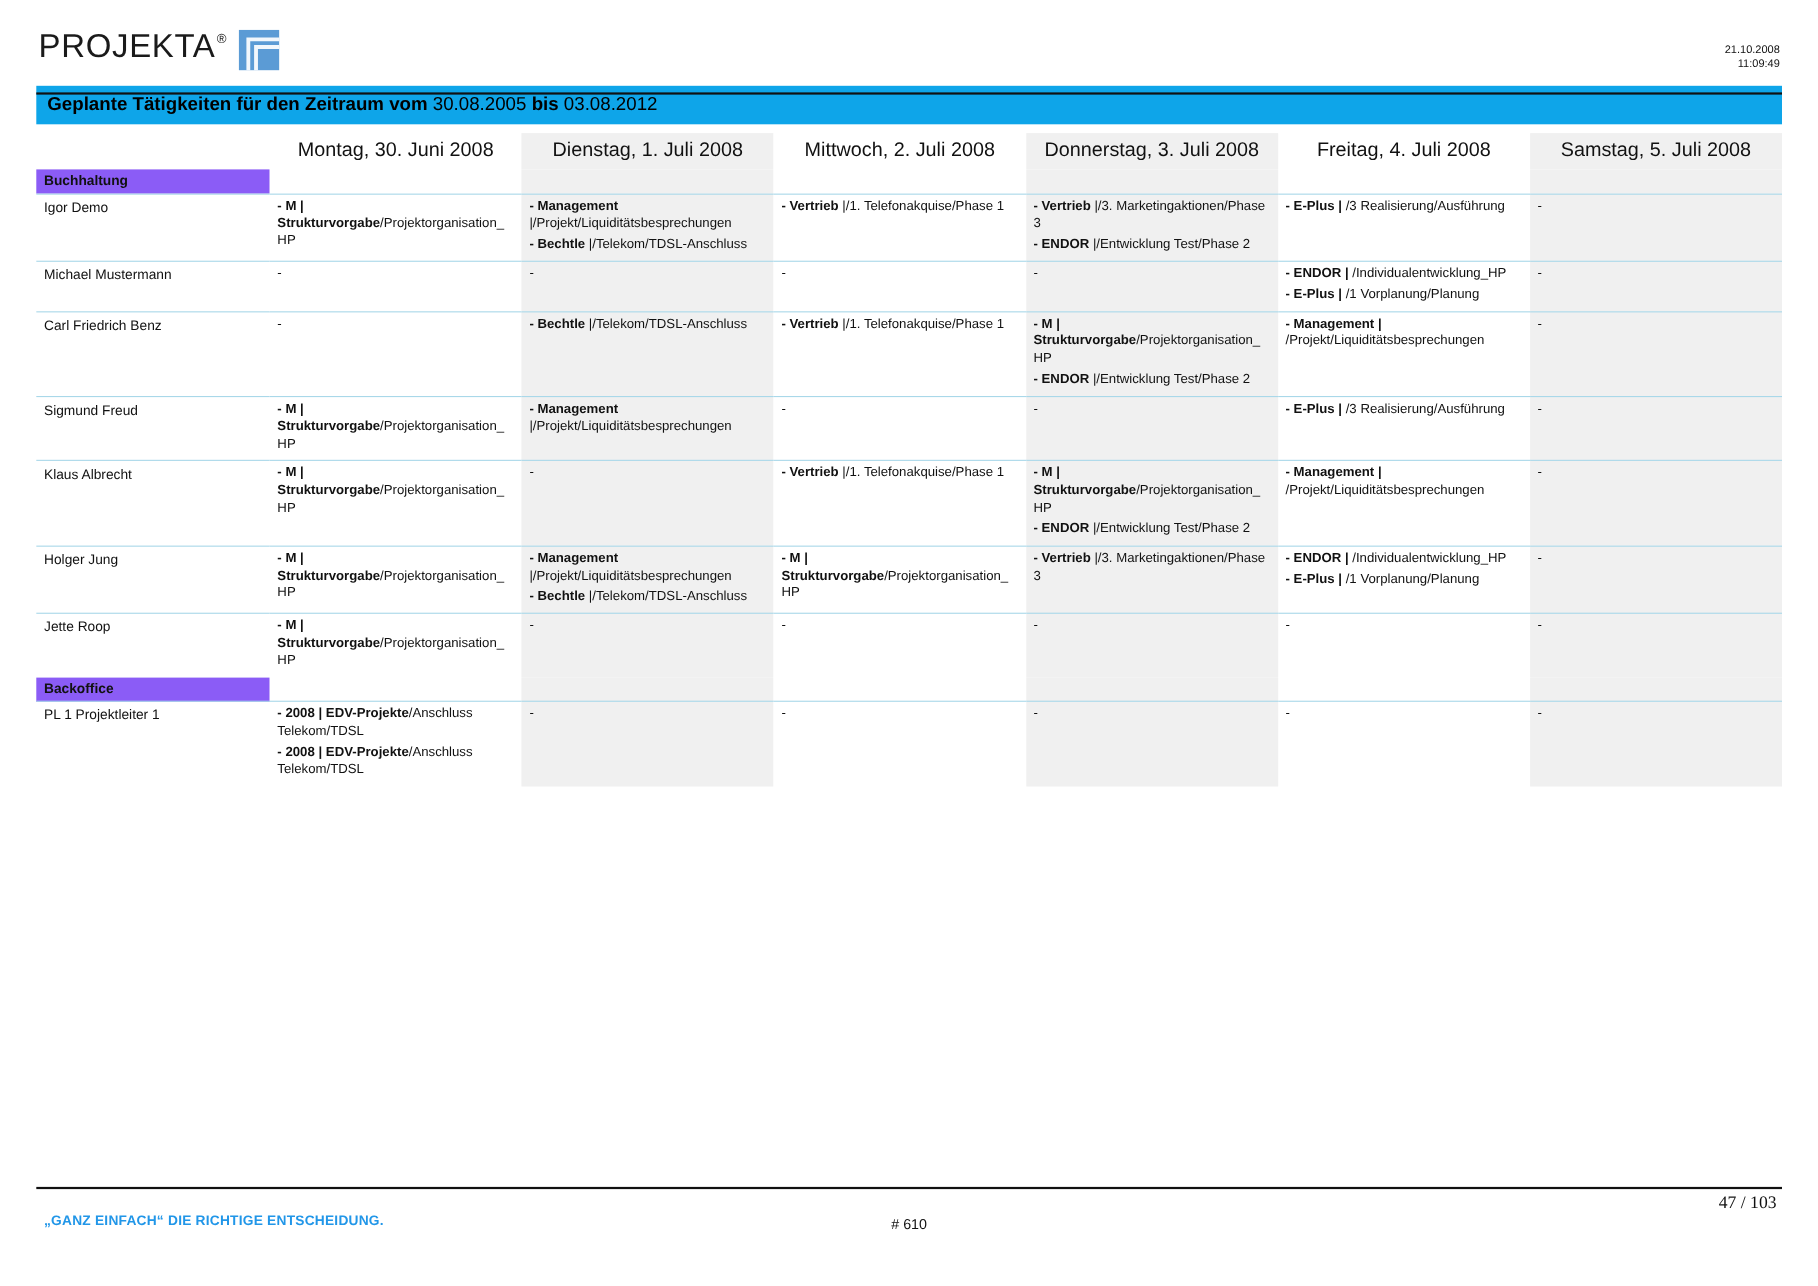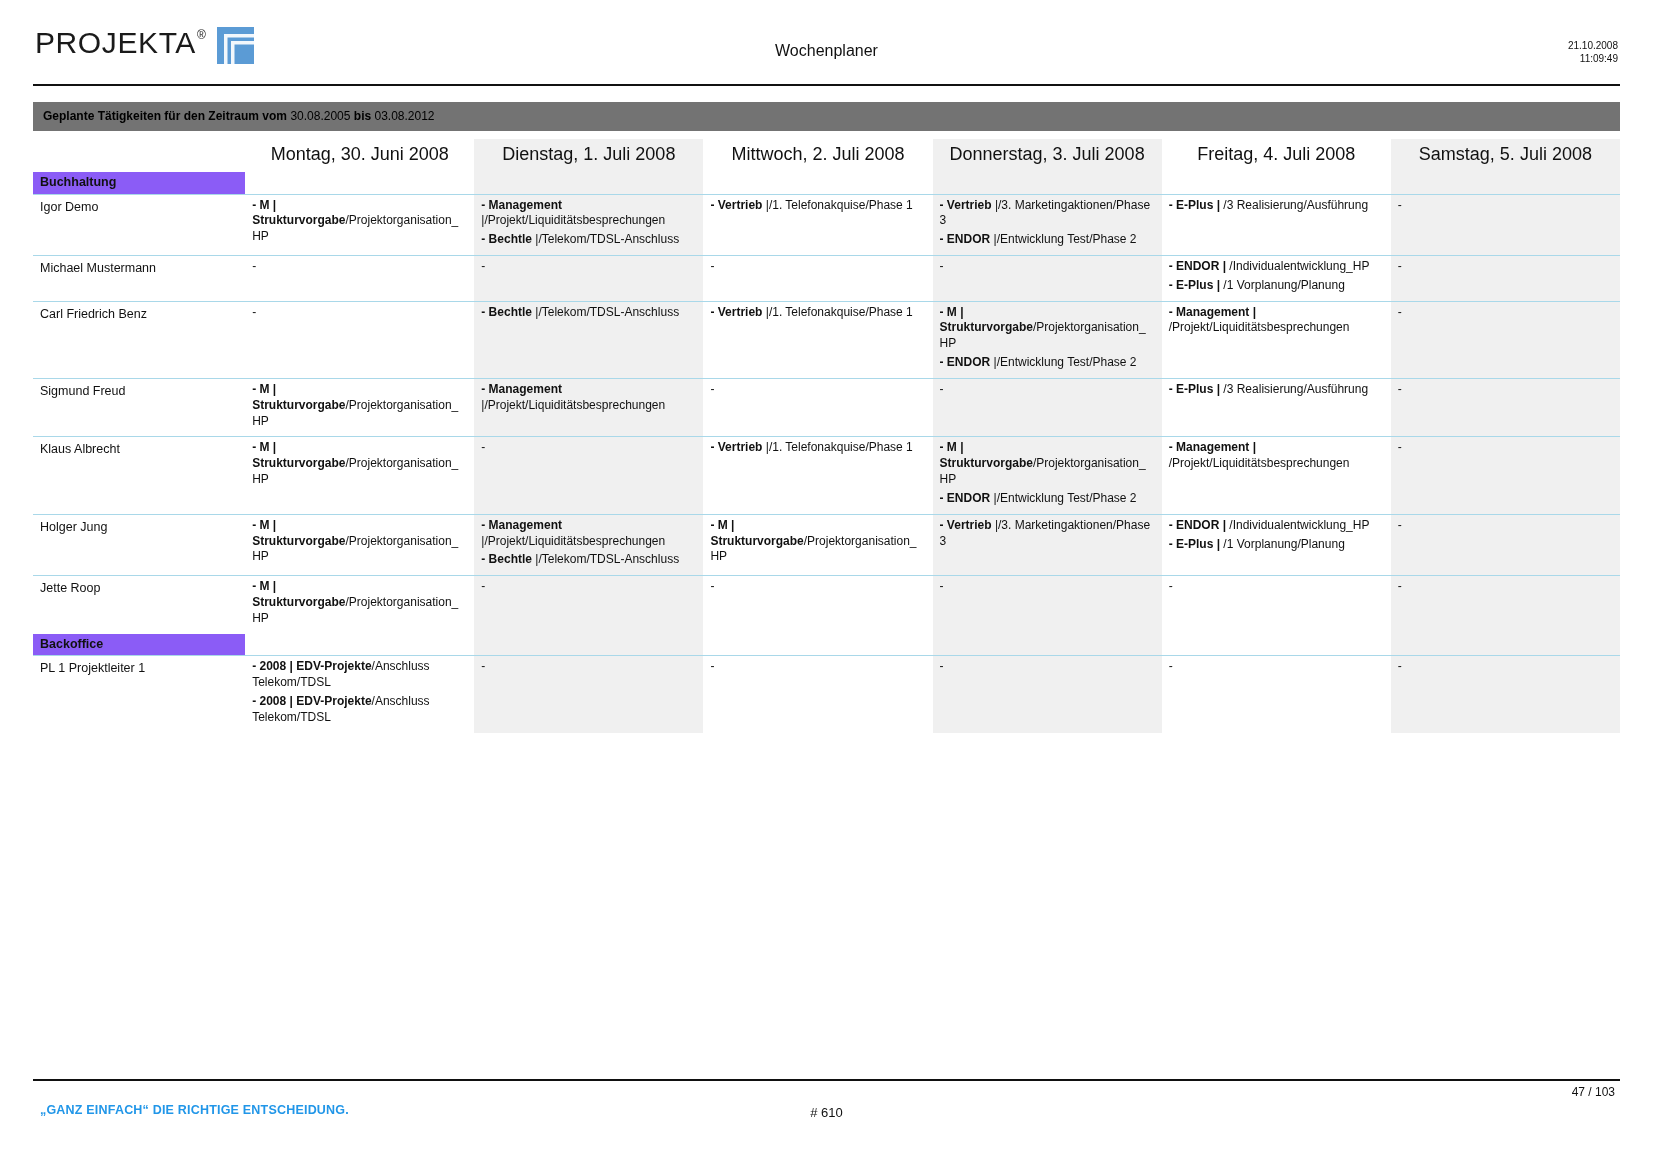--- a/index.html
+++ b/index.html
@@ -70,24 +70,24 @@
   .header-rule {
     position: absolute;
     left: 33px;
     right: 33px;
     top: 84px;
     border-top: 2px solid #111;
   }
 
   
   .title-bar {
-    margin: 32px 33px 0 33px;
-    background: #737373;
+    margin: 8px 33px 0 33px;
+    background: #0ea5e9;
     padding: 7px 10px 8px 10px;
-    font-size: 12px;
+    font-size: 17px;
   }
   .title-bar b { font-weight: bold; }
 
   
   .planner {
     margin: 8px 33px 0 33px;
     border-collapse: collapse;
     table-layout: fixed;
     width: calc(100% - 66px);
     font-size: 12px;
@@ -165,41 +165,41 @@
     right: 0;
     top: 26px;
     text-align: center;
     font-size: 13px;
     color: #111;
   }
   .footer-pageno {
     position: absolute;
     right: 38px;
     top: 6px;
-    font-size: 12px;
-    color: #111;
+    font-size: 16px;
+    color: #111;
+    font-family: Liberation Serif, serif;
   }
 </style>
 </head>
 <body>
 
 <div class="page-header">
   <div class="logo-block">
     <span class="logo-word">PROJEKTA</span>
       <span class="logo-reg">®</span>
     <span class="logo-mark">
       <svg width="37" height="37" viewBox="0 0 37 37">
         <rect x="0" y="0" width="37" height="37" fill="#5b9bd5"></rect>
         <path d="M7 37 L7 7 L37 7 L37 10.5 L10.5 10.5 L10.5 37 Z" fill="#ffffff" opacity="0.92"></path>
         <path d="M14 37 L14 14 L37 14 L37 17.5 L17.5 17.5 L17.5 37 Z" fill="#ffffff" opacity="0.92"></path>
       </svg>
     </span>
   </div>
 
-  <div class="header-title">Wochenplaner</div>
 
   <div class="header-stamp">
     <div>21.10.2008</div>
     <div>11:09:49</div>
   </div>
 
   <div class="header-rule"></div>
 </div>
 
 <div class="title-bar">

